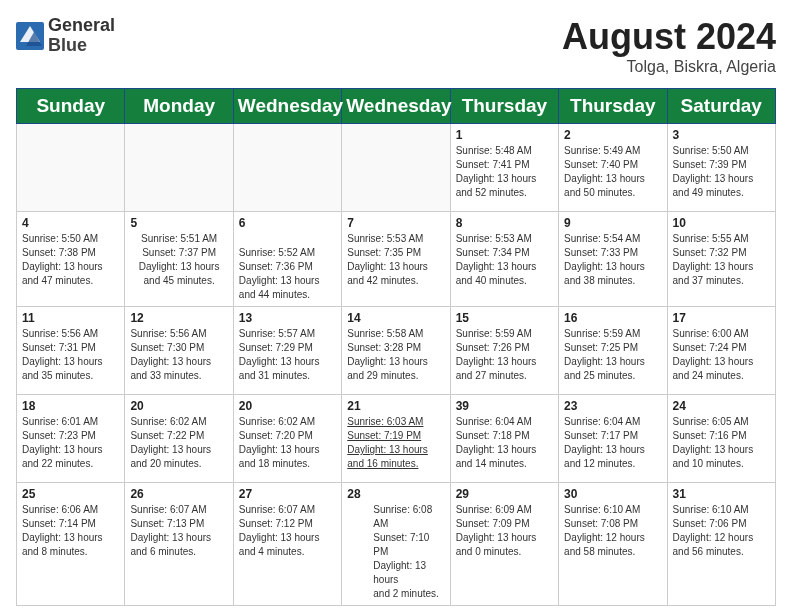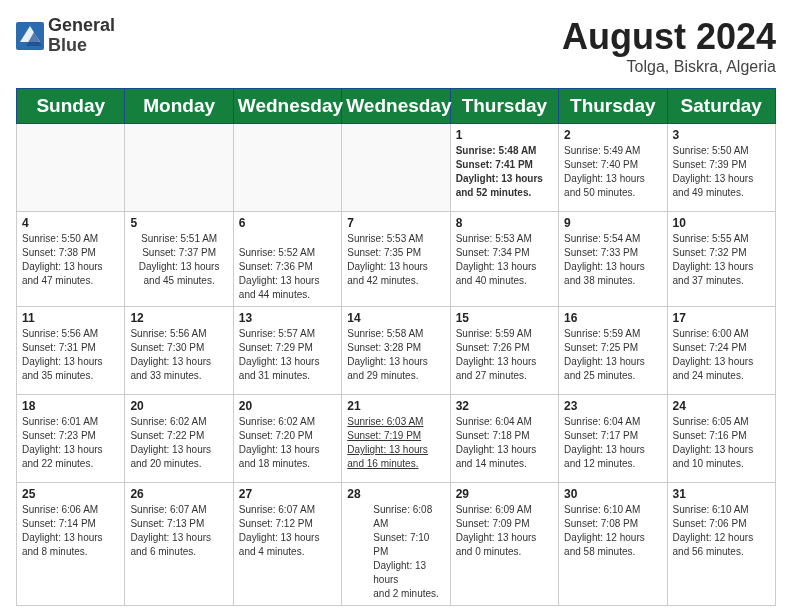--- a/index.html
+++ b/index.html
@@ -123,21 +123,21 @@
       </tr>
   </thead>
   <tbody id="calendar-body">
   <tr>
         <td class="empty"></td>
         <td class="empty"></td>
         <td class="empty"></td>
         <td class="empty"></td>
         <td>
           <div class="day-num">1</div>
-          <div class="day-info" style="white-space: pre-line; font-weight: bold;">Sunrise: 5:48 AM
+          <div class="day-info" style="white-space: pre-line;">Sunrise: 5:48 AM
 Sunset: 7:41 PM
 Daylight: 13 hours
 and 52 minutes.</div>
         </td>
         <td>
           <div class="day-num">2</div>
           <div class="day-info" style="white-space: pre-line;">Sunrise: 5:49 AM
 Sunset: 7:40 PM
 Daylight: 13 hours
 and 50 minutes.</div>
@@ -275,21 +275,21 @@
 and 18 minutes.</div>
         </td>
         <td>
           <div class="day-num">21</div>
           <div class="day-info" style="white-space: pre-line; text-decoration: underline;">Sunrise: 6:03 AM
 Sunset: 7:19 PM
 Daylight: 13 hours
 and 16 minutes.</div>
         </td>
         <td>
-          <div class="day-num">32</div>
+          <div class="day-num">39</div>
           <div class="day-info" style="white-space: pre-line;">Sunrise: 6:04 AM
 Sunset: 7:18 PM
 Daylight: 13 hours
 and 14 minutes.</div>
         </td>
         <td>
           <div class="day-num">23</div>
           <div class="day-info" style="white-space: pre-line;">Sunrise: 6:04 AM
 Sunset: 7:17 PM
 Daylight: 13 hours

